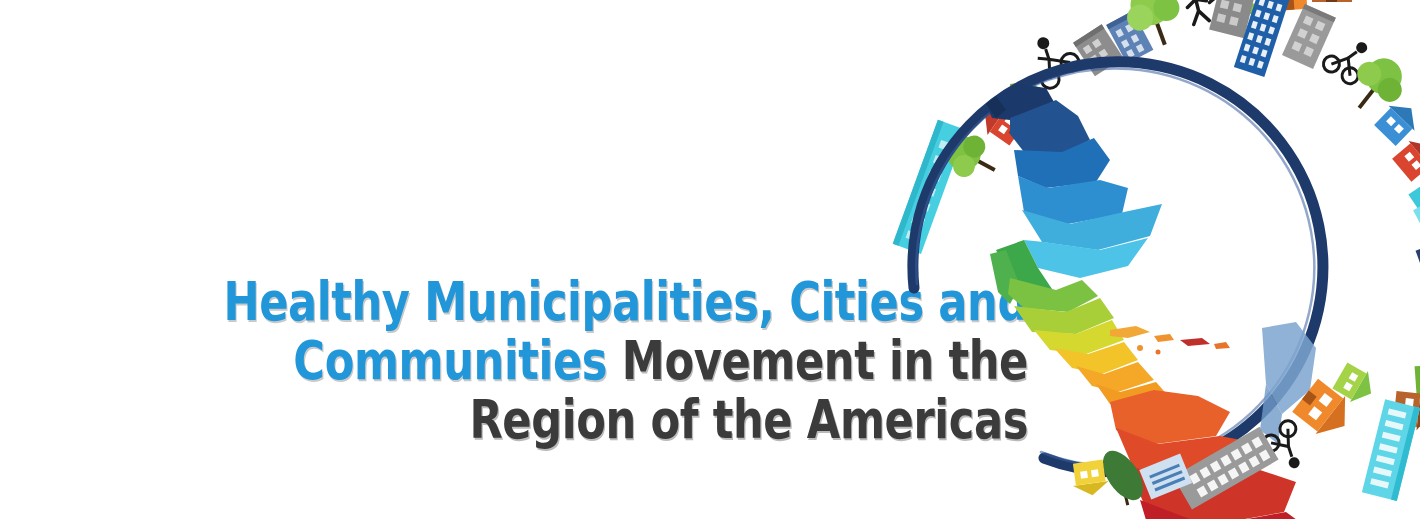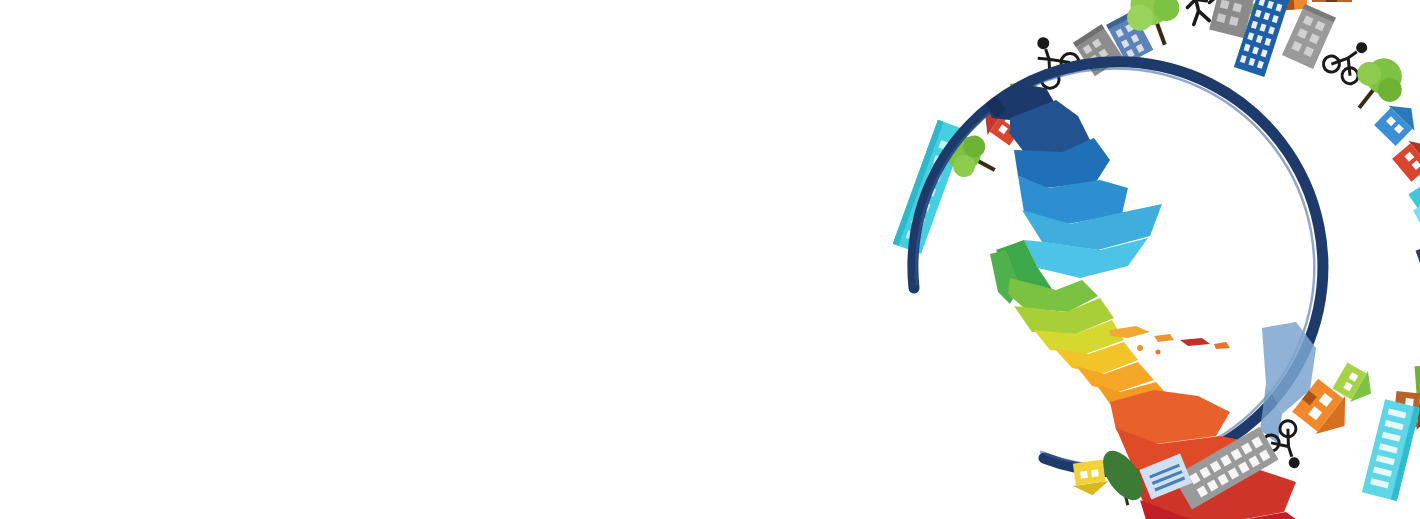--- a/index.html
+++ b/index.html
@@ -61,20 +61,25 @@
     width: 610px;
     height: 530px;
   }
   #logo-svg { display: block; width: 610px; height: 530px; }
 </style>
 </head>
 <body>
 
 <div id="banner">
 
+  <div id="title-block">
+    <span class="title-line" id="line-1"><span class="t-blue">Healthy Municipalities, Cities and</span></span>
+    <span class="title-line" id="line-2"><span class="t-blue">Communities</span><span class="t-gray"> Movement in the</span></span>
+    <span class="title-line" id="line-3"><span class="t-gray">Region of the Americas</span></span>
+  </div>
 
   <div id="logo-wrap">
   <svg id="logo-svg" viewBox="0 0 610 530" xmlns="http://www.w3.org/2000/svg">
 
     <g>
 
       <g transform="rotate(-70 118 190)">
         <rect x="48" y="178" width="132" height="30" fill="#45cfe0"></rect>
         <rect x="48" y="178" width="132" height="6" fill="#2fb8cc"></rect>
         <g fill="#ffffff" opacity="0.65">

